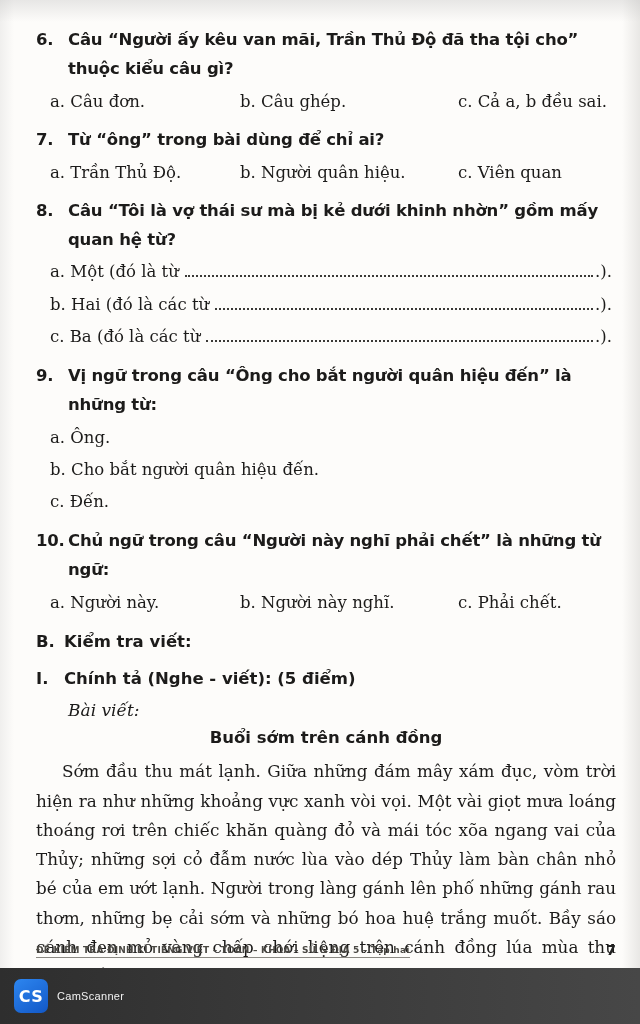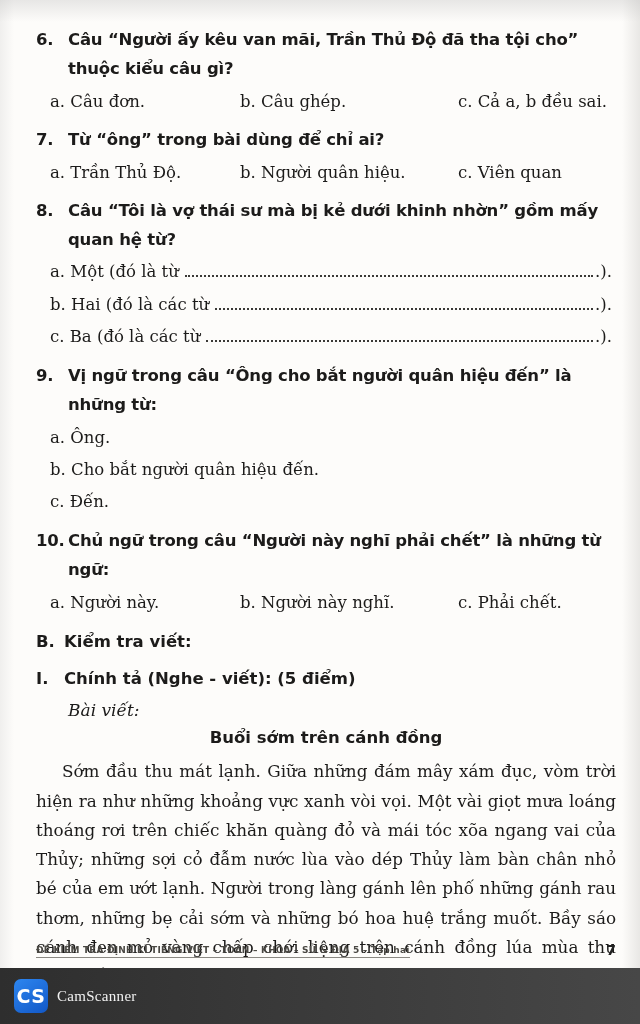--- a/index.html
+++ b/index.html
@@ -89,26 +89,26 @@
   
   .cam-bar{
     position:absolute;left:0;right:0;bottom:0;height:56px;z-index:6;
     background:linear-gradient(90deg,#2e2e2e 0%,#3c3c3c 55%,#474747 100%);
     display:flex;align-items:center;padding-left:14px;box-sizing:border-box;
   }
   .cam-logo{
     width:34px;height:34px;border-radius:7px;
     background:linear-gradient(145deg,#2d86f0,#1258c7);
     color:#fff;font-family:"DejaVu Sans", sans-serif;font-weight:bold;
-    font-size:19px;display:flex;align-items:center;justify-content:center;
+    font-size:16px;display:flex;align-items:center;justify-content:center;
     letter-spacing:.5px;
   }
   .cam-brand{
-    color:#f2f2f2;font-family:Liberation Serif, serif;
-    font-size:15px;margin-left:9px;letter-spacing:.3px;
+    color:#f2f2f2;font-family:Liberation Sans, sans-serif;
+    font-size:11px;margin-left:9px;letter-spacing:.3px;
   }
 </style>
 </head>
 <body>
 
 <div class="scan-shade"></div>
 
 <div class="page">
 
   <div class="q">

